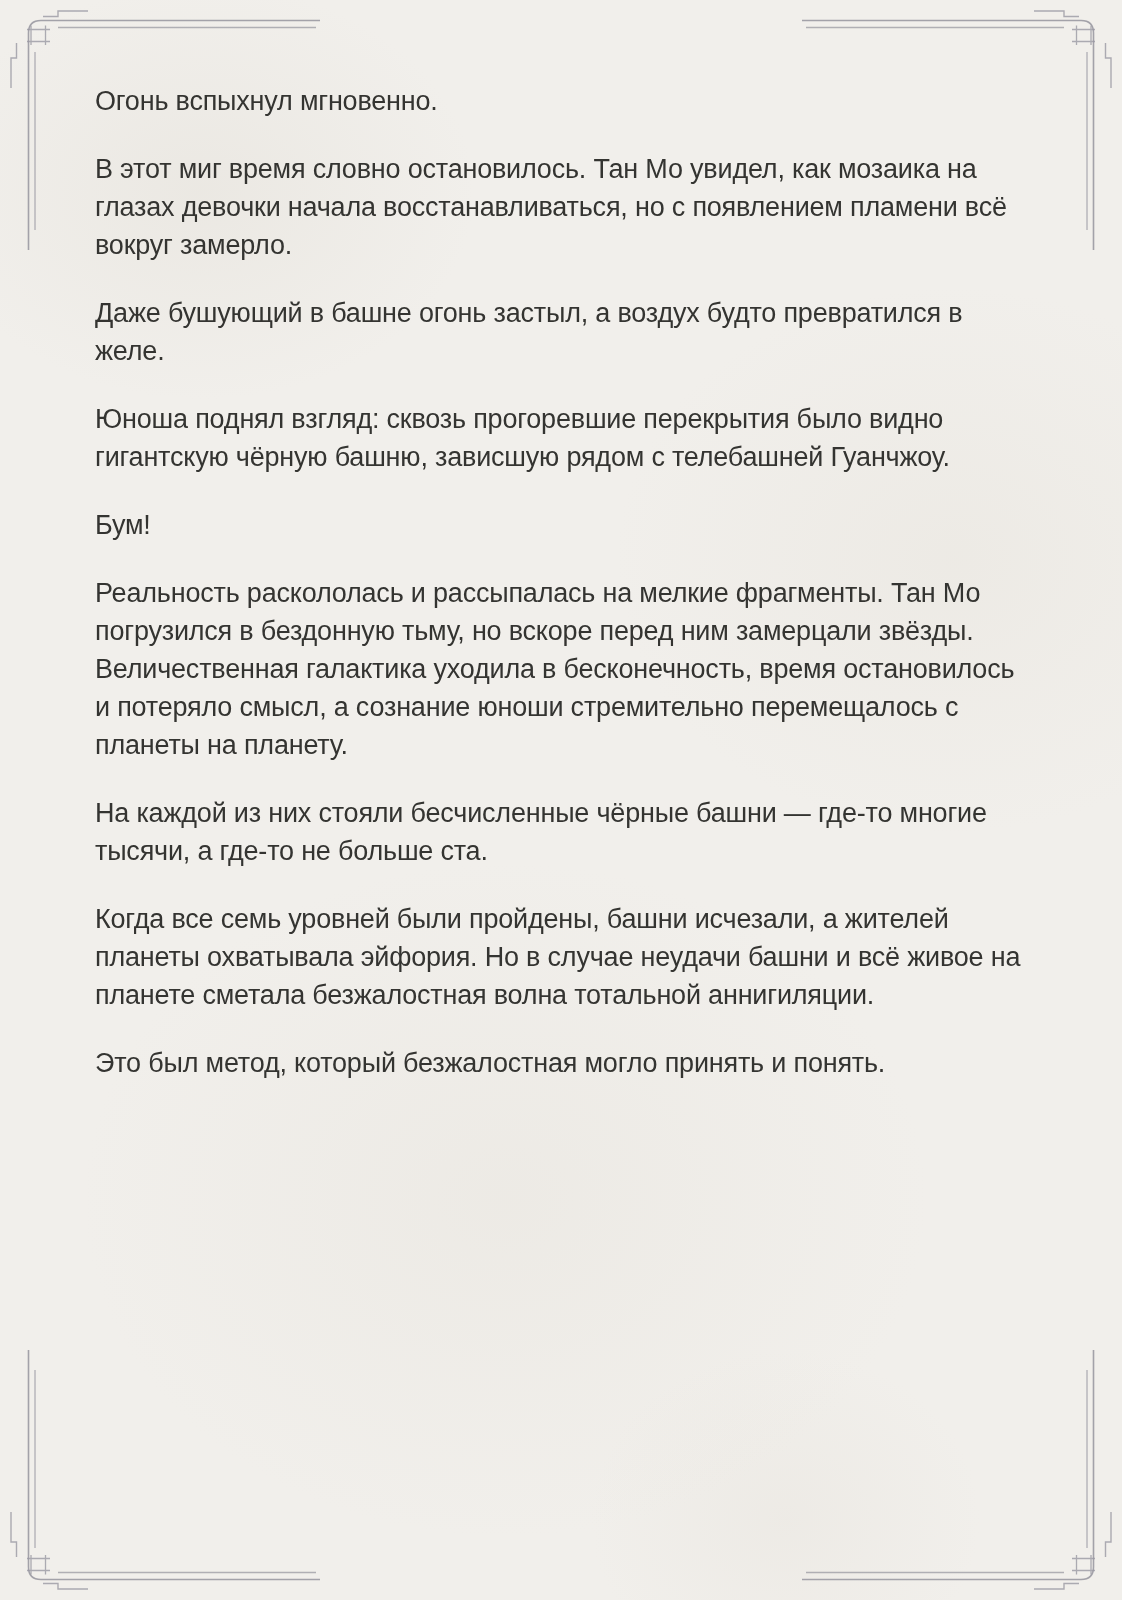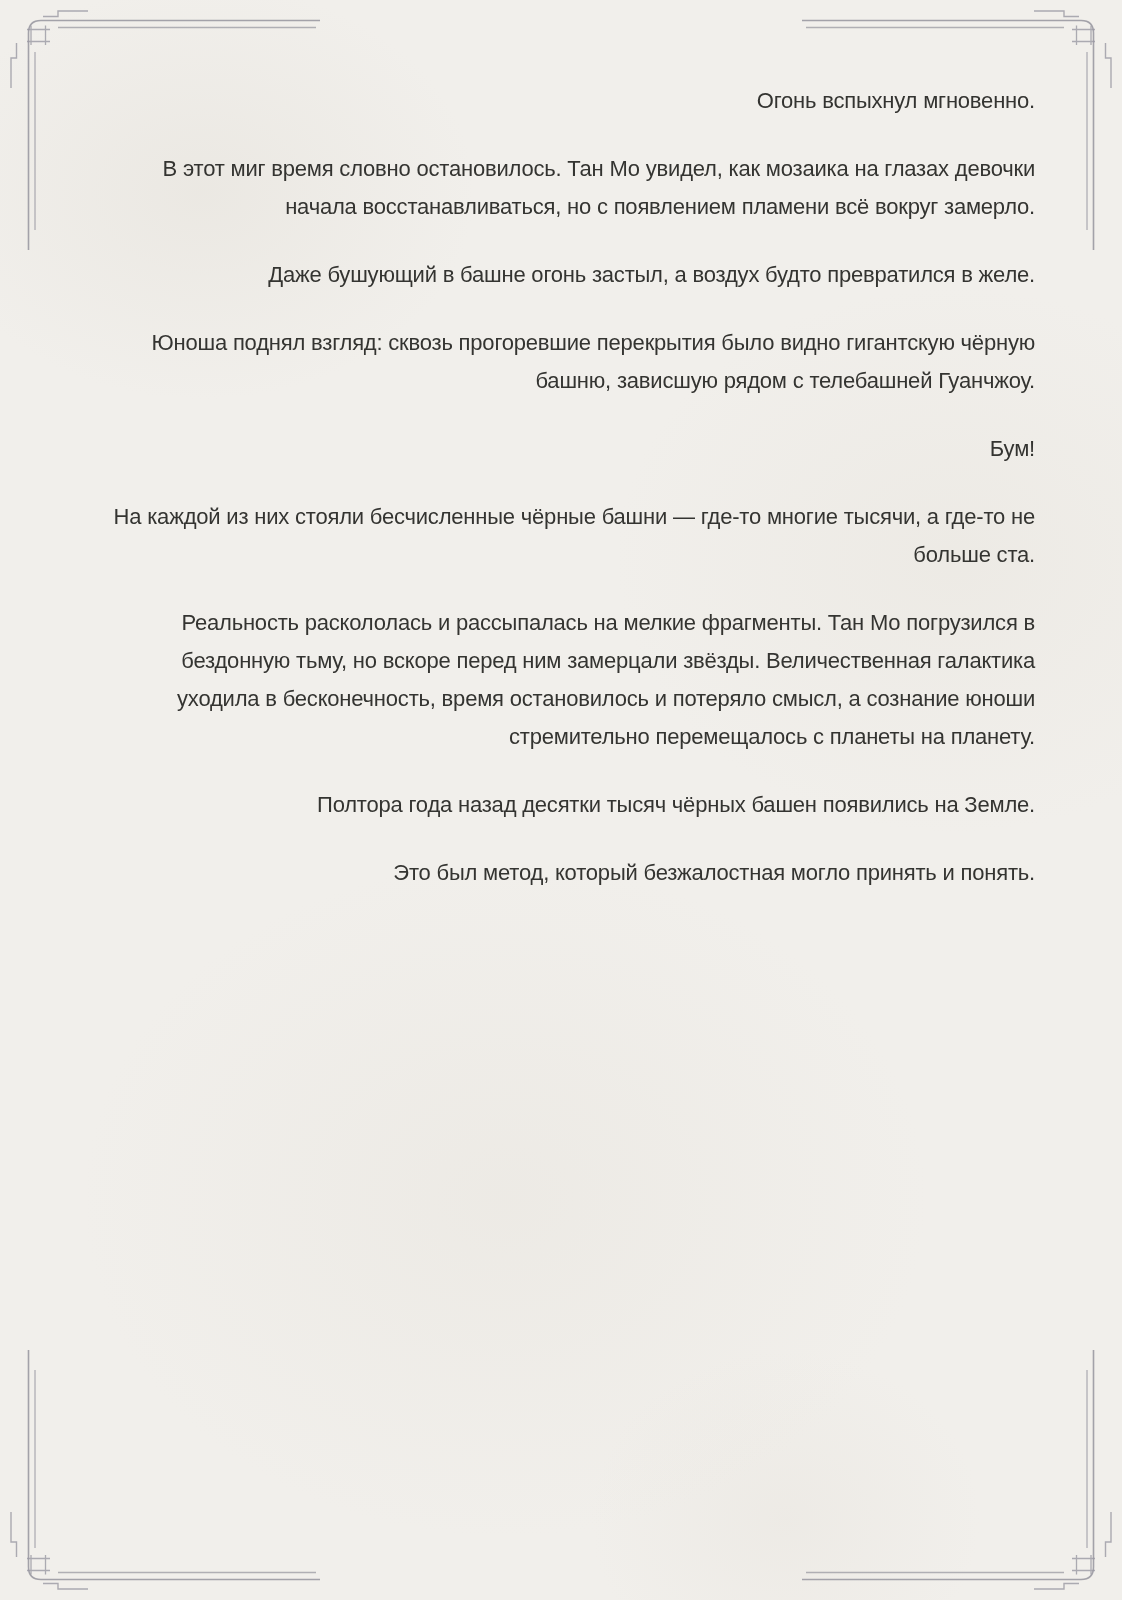--- a/index.html
+++ b/index.html
@@ -32,25 +32,24 @@
   .corner path { fill: none; stroke-linecap: butt; }
 
   .content {
     position: absolute;
     left: 95px;
     top: 82px;
     width: 940px;
   }
   .content p {
     margin: 0 0 30px 0;
-    font-size: 22px;
+    font-size: 27px;
     line-height: 38px;
     letter-spacing: -0.2px;
     color: #343431;
-    text-align: right;
   }
   .content p.italic {
   }
 </style>
 </head>
 <body>
 
 <div class="page">
 
   <svg class="corner tl" viewBox="0 0 330 280" xmlns="http://www.w3.org/2000/svg">
@@ -88,19 +87,19 @@
     <path d="M16.5 43 L16.5 58 L11 58 L11 88" stroke="#9a99a2" stroke-width="1.4" opacity="0.8"></path>
     <path d="M27 29.5 H50 M27 41.5 H50 M31 25.5 V45 M45.5 25.5 V45" stroke="#9a99a2" stroke-width="1.3" opacity="0.8"></path>
   </svg>
 
   <div class="content">
       <p>Огонь вспыхнул мгновенно.</p>
       <p>В этот миг время словно остановилось. Тан Мо увидел, как мозаика на глазах девочки начала восстанавливаться, но с появлением пламени всё вокруг замерло.</p>
       <p>Даже бушующий в башне огонь застыл, а воздух будто превратился в желе.</p>
       <p>Юноша поднял взгляд: сквозь прогоревшие перекрытия было видно гигантскую чёрную башню, зависшую рядом с телебашней Гуанчжоу.</p>
       <p class="italic">Бум!</p>
+      <p>Реальность раскололась и рассыпалась на мелкие фрагменты. Тан Мо погрузился в бездонную тьму, но вскоре перед ним замерцали звёзды. Величественная галактика уходила в бесконечность, время остановилось и потеряло смысл, а сознание юноши стремительно перемещалось с планеты на планету.</p>
       <p>На каждой из них стояли бесчисленные чёрные башни — где-то многие тысячи, а где-то не больше ста.</p>
-      <p>Реальность раскололась и рассыпалась на мелкие фрагменты. Тан Мо погрузился в бездонную тьму, но вскоре перед ним замерцали звёзды. Величественная галактика уходила в бесконечность, время остановилось и потеряло смысл, а сознание юноши стремительно перемещалось с планеты на планету.</p>
-      <p>Полтора года назад десятки тысяч чёрных башен появились на Земле.</p>
+      <p>Когда все семь уровней были пройдены, башни исчезали, а жителей планеты охватывала эйфория. Но в случае неудачи башни и всё живое на планете сметала безжалостная волна тотальной аннигиляции.</p>
       <p>Это был метод, который безжалостная могло принять и понять.</p>
     </div>
 
 </div>
 
 </body></html>

